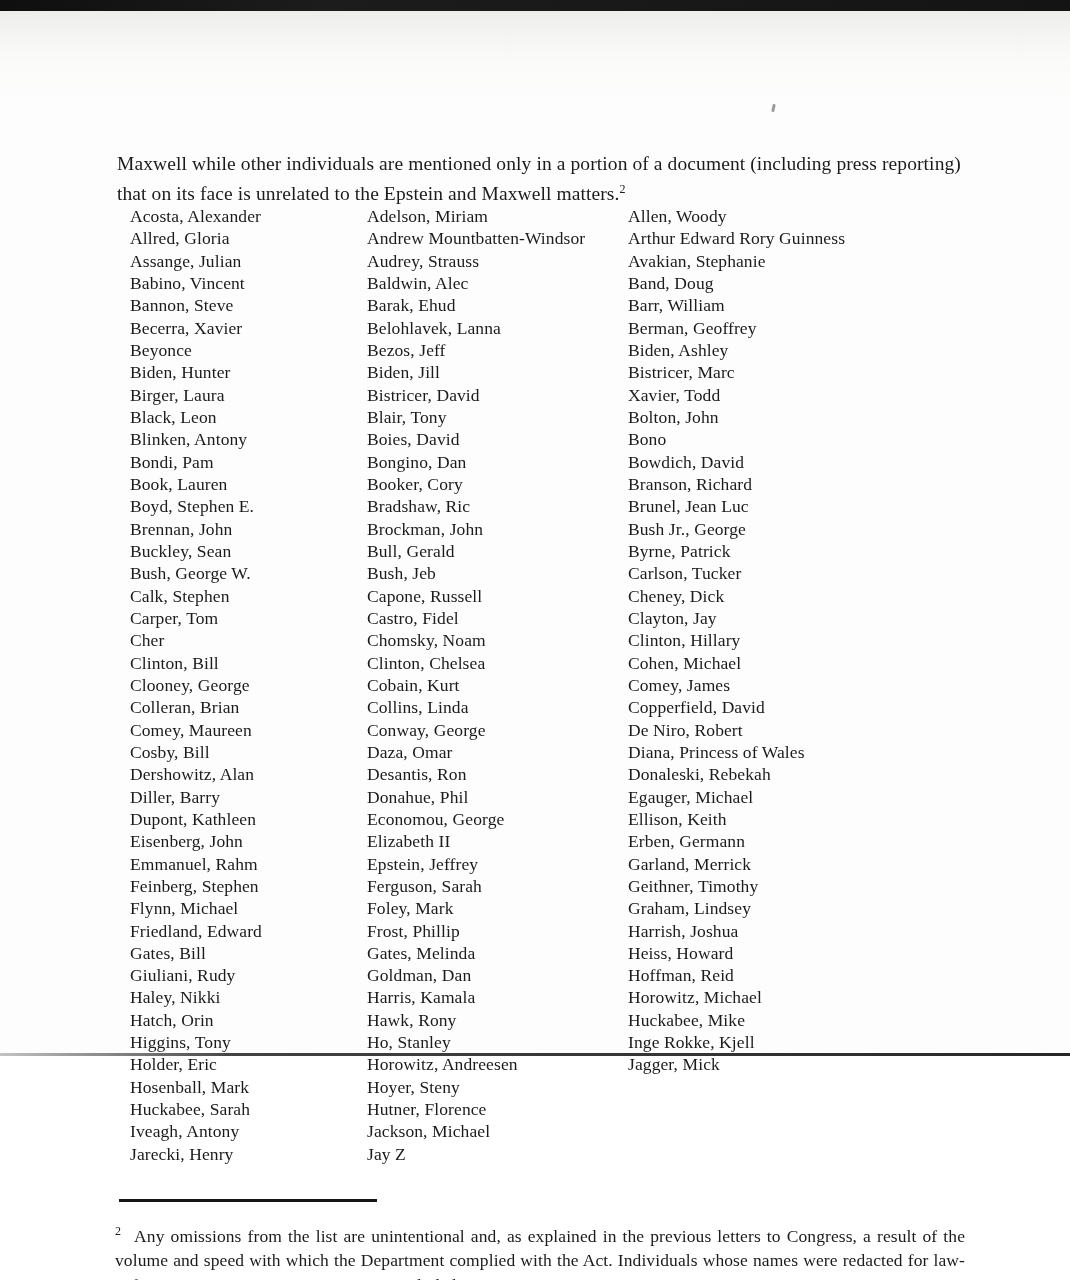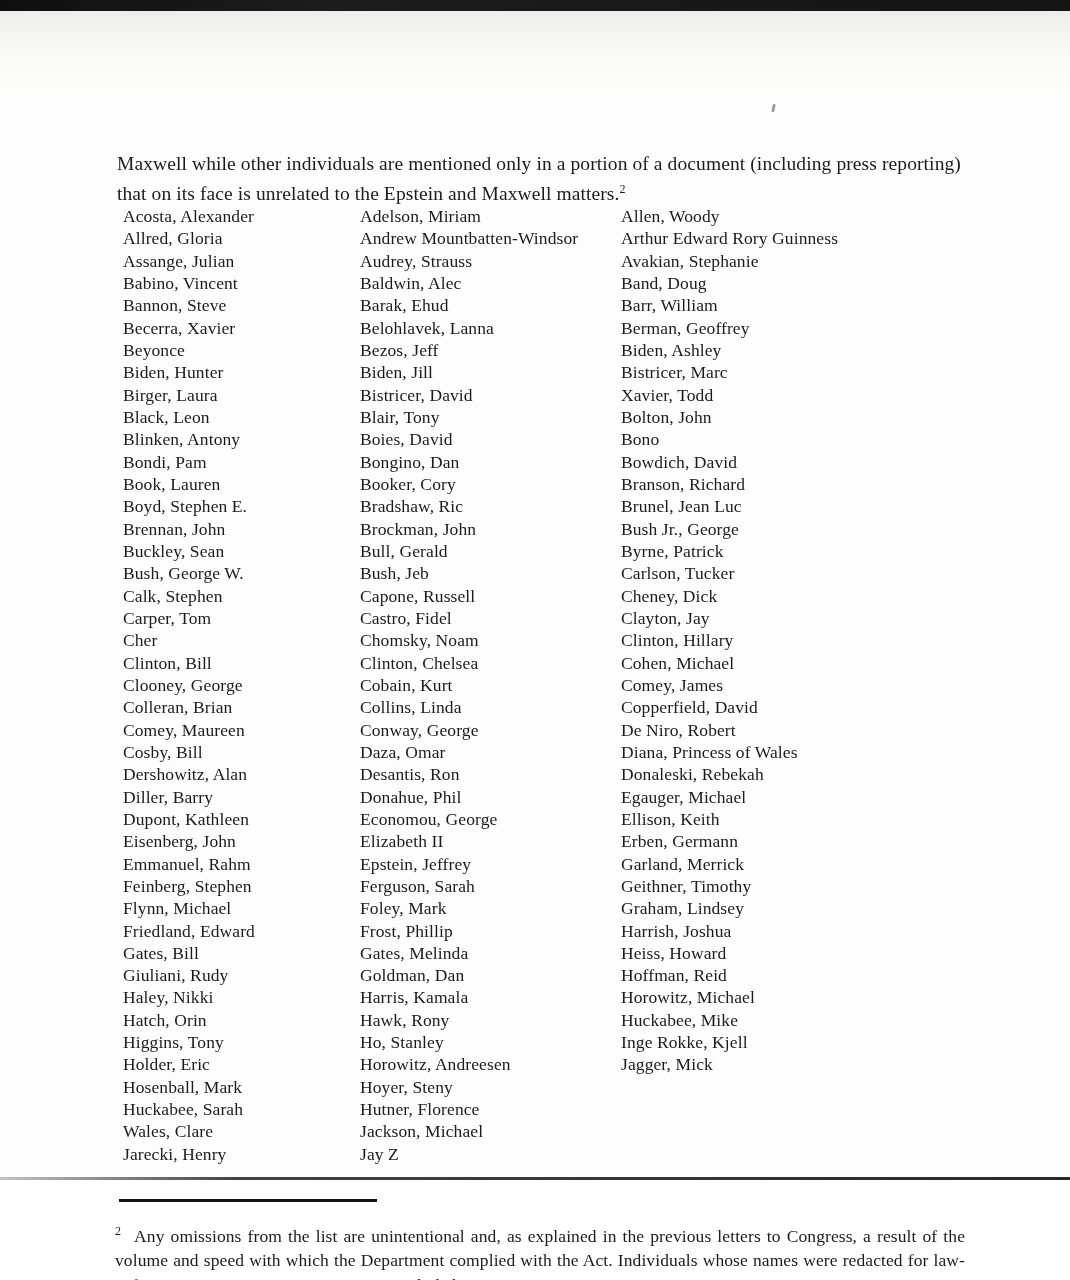--- a/index.html
+++ b/index.html
@@ -4,21 +4,21 @@
 <style>
   html, body { margin: 0; padding: 0; }
   body {
     width: 1070px; height: 1280px;
     font-family: "Liberation Serif", "DejaVu Serif", serif;
     background: #ffffff;
     overflow: hidden;
   }
   .page {
     position: relative;
-    width: 1070px; height: 1180px;
+    width: 1070px; height: 1056px;
     background: linear-gradient(180deg,
       #ededec 11px, #f4f4f3 34px, #fbfbfa 62px, #fdfdfd 110px, #fdfdfd 100%);
     color: #1b1b1b;
   }
   .scan-top-bar {
     position: absolute; top: 0; left: 0; right: 0; height: 11px;
     background: linear-gradient(90deg, #0f0f0f 0%, #1c1c1c 30%, #141414 100%);
   }
   .scan-bottom-edge {
     position: absolute; bottom: 0; left: 0; right: 0; height: 3px;
@@ -31,21 +31,21 @@
   }
   .intro {
     position: absolute; left: 117px; top: 129px; width: 858px;
     font-size: 19.5px; line-height: 30.5px;
     letter-spacing: 0.1px;
   }
   .intro sup, .footnote sup {
     font-size: 12px; line-height: 0; vertical-align: super;
   }
   .names {
-    position: absolute; left: 123px; top: 205px;
+    position: absolute; left: 130px; top: 205px;
     display: grid;
     grid-template-columns: 237px 261px 330px;
   }
   .name-col { display: block; }
   .name-row {
     font-size: 17.5px;
     line-height: 22.33px;
     white-space: nowrap;
     letter-spacing: 0.1px;
   }
@@ -107,21 +107,21 @@
         <div class="name-row">Flynn, Michael</div>
         <div class="name-row">Friedland, Edward</div>
         <div class="name-row">Gates, Bill</div>
         <div class="name-row">Giuliani, Rudy</div>
         <div class="name-row">Haley, Nikki</div>
         <div class="name-row">Hatch, Orin</div>
         <div class="name-row">Higgins, Tony</div>
         <div class="name-row">Holder, Eric</div>
         <div class="name-row">Hosenball, Mark</div>
         <div class="name-row">Huckabee, Sarah</div>
-        <div class="name-row">Wales, Clare</div>
+        <div class="name-row">Iveagh, Antony</div>
         <div class="name-row">Jarecki, Henry</div>
       </div>
     <div class="name-col">
         <div class="name-row">Adelson, Miriam</div>
         <div class="name-row">Andrew Mountbatten-Windsor</div>
         <div class="name-row">Audrey, Strauss</div>
         <div class="name-row">Baldwin, Alec</div>
         <div class="name-row">Barak, Ehud</div>
         <div class="name-row">Belohlavek, Lanna</div>
         <div class="name-row">Bezos, Jeff</div>

